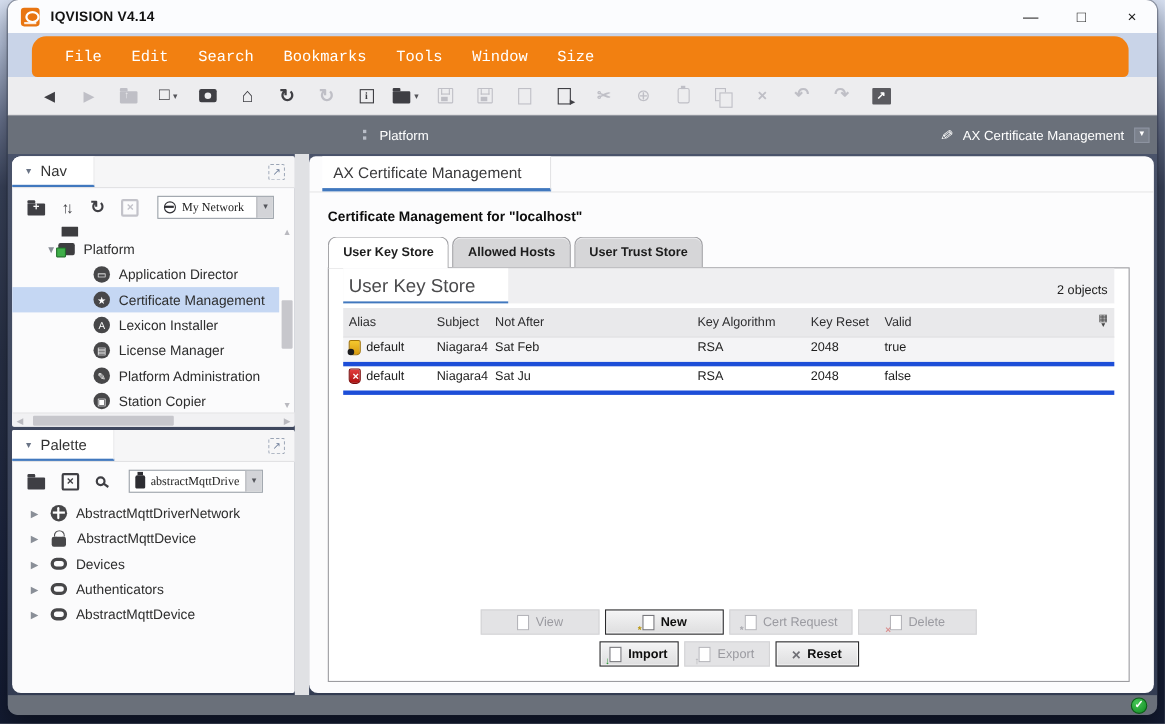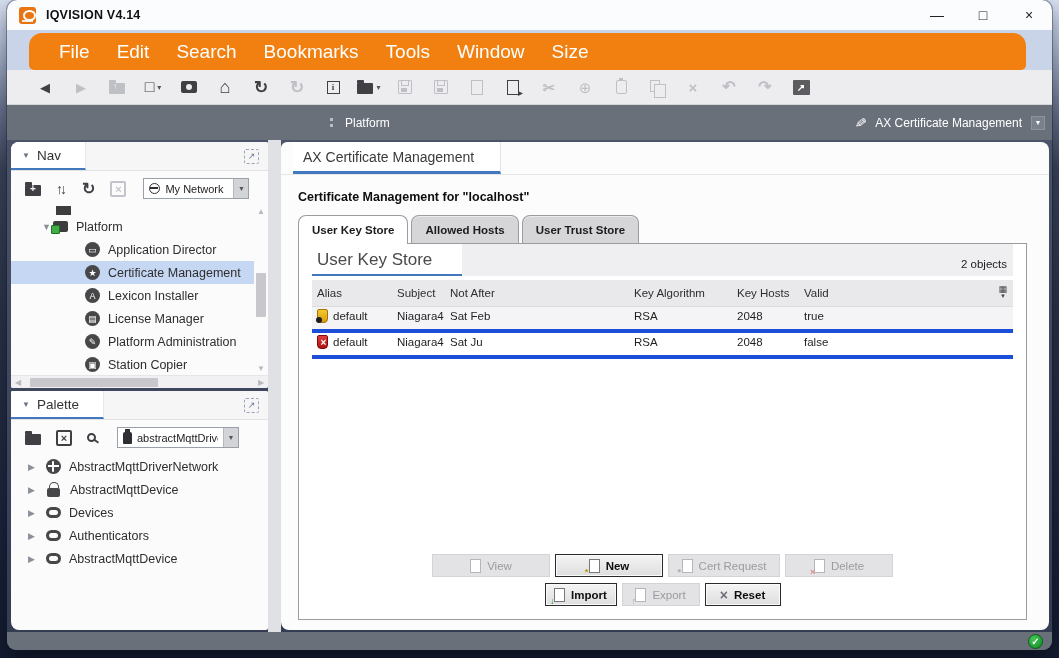--- a/index.html
+++ b/index.html
@@ -21,21 +21,21 @@
   .app-ico{width:17px;height:17px;margin-left:12px;background:#e87511;border-radius:3px;position:relative;}
   .app-ico::before{content:"";position:absolute;left:4px;top:3px;width:9px;height:7px;border:2px solid #fff;border-radius:50%;}
   .app-ico::after{content:"";position:absolute;left:3px;bottom:2px;width:11px;height:2px;background:#fff;opacity:.85;}
   .title-text{font-size:12.5px;color:#111;margin-left:10px;font-weight:bold;letter-spacing:.2px;}
   .win-controls{margin-left:auto;display:flex;height:100%;}
   .wc{width:46px;height:100%;display:flex;align-items:center;justify-content:center;font-size:14px;color:#222;}
   
   .menustrip{height:40px;background:#c9d4e8;position:relative;flex:0 0 auto;}
   .menubar{position:absolute;left:22px;right:26px;top:3px;bottom:0;background:#f28011;
     border-radius:13px 13px 5px 5px;display:flex;align-items:center;padding-left:30px;gap:27px;}
-  .menu-item{color:#fff;font-size:19px;}
+  .menu-item{color:#fff;font-size:14px;font-family:Liberation Mono, monospace;}
   
   .toolbar{height:35px;background:#ededef;border-bottom:1px solid #d6d6d8;display:flex;align-items:center;padding-left:20px;flex:0 0 auto;}
   .tbi{width:36px;height:26px;display:flex;align-items:center;justify-content:center;color:#3f3f44;position:relative;}
   .tbi.dim{color:#bfbfc6;}
   .tbg{font-size:16px;line-height:1;}
   .tbi-back .tbg,.tbi-forward .tbg{font-size:13px;}
   .tbi-home .tbg{font-size:18px;font-weight:bold;}
   .tbi-refresh .tbg,.tbi-refresh-doc .tbg{font-size:17px;font-weight:bold;}
   .tbi-add .tbg{font-size:15px;}
   .tbi-delete .tbg,.tbi-cut .tbg{font-size:15px;font-weight:bold;}
@@ -87,21 +87,21 @@
   .ti.dim{color:#c3c3ca;}
   .fold-plus::after{content:"+";position:absolute;left:5px;top:-2px;font-size:10px;color:#fbfbfc;font-weight:bold;}
   .sortg{font-size:14px;font-weight:bold;letter-spacing:-3px;padding-right:3px;}
   .refg{font-size:16px;font-weight:bold;}
   .boxx{width:16px;height:16px;border:2px solid currentColor;display:flex;align-items:center;justify-content:center;font-size:11px;font-weight:bold;border-radius:2px;}
   .mag{width:9px;height:9px;border:2px solid #3f3f44;border-radius:50%;position:relative;margin-right:4px;}
   .mag::after{content:"";position:absolute;width:6px;height:2px;background:#3f3f44;right:-5px;bottom:-2px;transform:rotate(35deg);}
   .dd{height:21px;border:1px solid #9aa0a8;background:#fff;display:flex;align-items:center;font-size:11px;color:#222;padding-left:5px;gap:5px;}
   .dd-nav{width:106px;margin-left:2px;}
   .dd-pal{width:122px;margin-left:2px;}
-  .dd .val{white-space:nowrap;overflow:hidden;flex:1;}
+  .dd .val{white-space:nowrap;overflow:hidden;flex:1;font-family:Liberation Serif, serif;}
   .dd-caret{width:15px;align-self:stretch;background:#d3d4d8;border-left:1px solid #b7b8bd;margin-left:auto;
     display:flex;align-items:center;justify-content:center;font-size:7px;color:#55565c;flex:0 0 auto;}
   .mini-globe{width:11px;height:11px;border-radius:50%;border:1.5px solid #2e2e33;position:relative;flex:0 0 auto;}
   .mini-globe::after{content:"";position:absolute;left:0;top:3px;width:8px;height:1.5px;background:#2e2e33;}
   .jar{width:9px;height:12px;background:#2e2e33;border-radius:2px 2px 1px 1px;position:relative;flex:0 0 auto;}
   .jar::before{content:"";position:absolute;top:-3px;left:2px;width:5px;height:3px;background:#2e2e33;}
   
   .treewrap{flex:1;position:relative;overflow:hidden;}
   .tree{position:absolute;inset:0 14px 0 0;overflow:hidden;}
   .trow{height:23px;display:flex;align-items:center;font-size:12.5px;color:#2e2e2e;white-space:nowrap;}
@@ -450,21 +450,21 @@
           <div class="store-head">
             <span class="store-title">User Key Store</span>
             <span class="store-count">2 objects</span>
           </div>
           <div style="height:4px;background:#fff;flex:0 0 auto;"></div>
           <div class="grid thead" id="tbl-head">
               <div class="hc">Alias</div>
               <div class="hc">Subject</div>
               <div class="hc">Not After</div>
               <div class="hc">Key Algorithm</div>
-              <div class="hc">Key Hosts</div>
+              <div class="hc">Key Reset</div>
               <div class="hc">Valid</div>
               <div class="opt-ico">
                 <span class="g1">▦</span>
                 <span class="g2">▼</span>
               </div>
             </div>
           <div id="tbl-body">
               <div class="grid trow-data">
                 <div class="cell">
                   <span class="shield cert-ok"></span>
@@ -507,21 +507,21 @@
                 </div>
                 <div class="cell">
                   <span>false</span>
                 </div>
                 <div></div>
                 <div></div>
               </div>
             </div>
           <div class="btn-zone">
             <div class="btn-row" id="btn-row-0">
-                <div class="btn dis" style="width: 118px;">
+                <div class="btn dis" style="width: 108px;">
                   <span class="bico">
                     <span class="bdoc"></span>
                   </span>
                   <span>View</span>
                 </div>
                 <div class="btn en" style="width: 108px;">
                   <span class="bico">
                     <span class="bdoc"></span>
                     <span class="bbadge badge-new">*</span>
                   </span>

